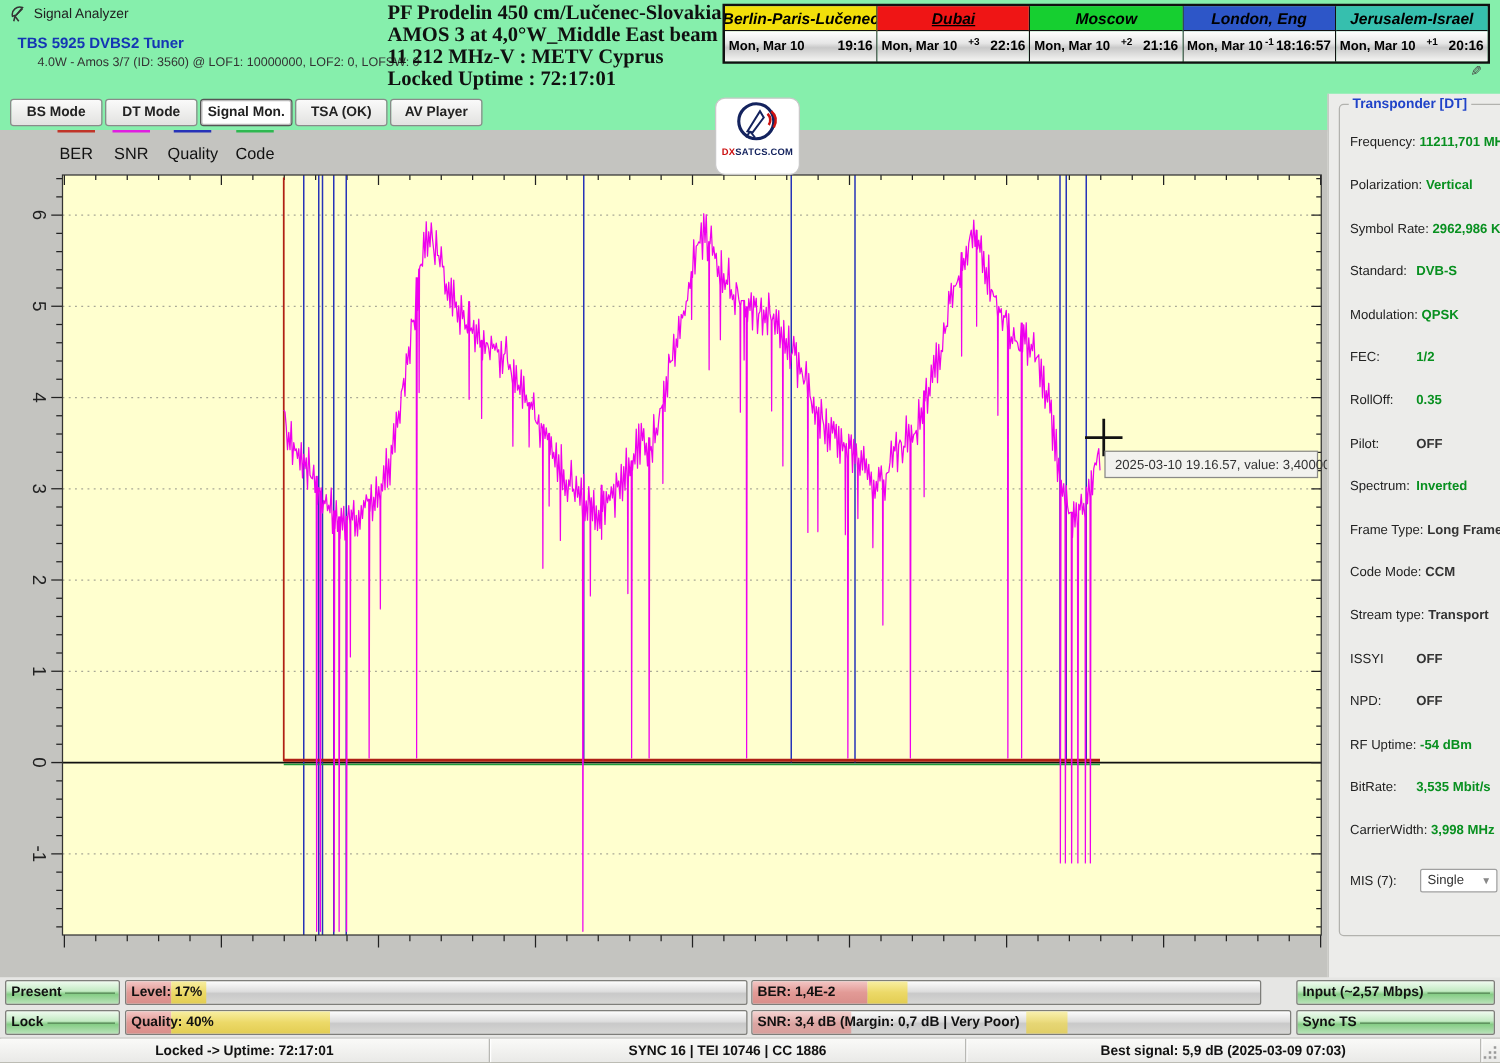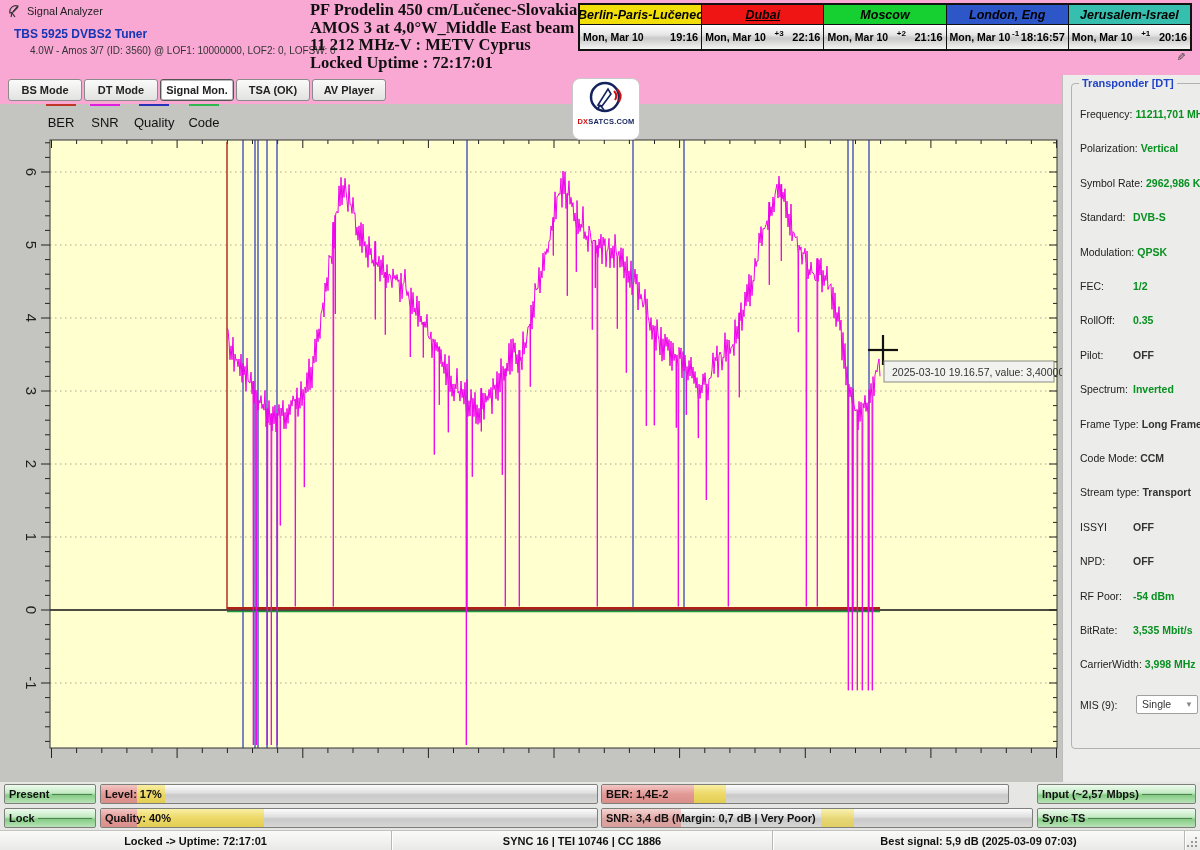--- a/index.html
+++ b/index.html
@@ -1,19 +1,19 @@
 <!DOCTYPE html>
 <html><head>
 <meta charset="utf-8">
 <style>
   html,body{margin:0;padding:0;background:#888;}
   #app{position:relative;width:1200px;height:850px;background:#ececea;overflow:hidden;
        font-family:"Liberation Sans",sans-serif;-webkit-font-smoothing:antialiased;}
   
-  #header{position:absolute;left:0;top:0;width:1200px;height:104px;background:#f9a8d4;border-bottom:1px solid #d6d6d2;}
+  #header{position:absolute;left:0;top:0;width:1200px;height:104px;background:#86efac;border-bottom:1px solid #d6d6d2;}
   #titlebar{position:absolute;left:8px;top:4px;display:flex;align-items:center;gap:5px;}
   #titlebar .t{font-size:11px;color:#222;}
   #tuner-name{position:absolute;left:14px;top:27px;font-size:12px;font-weight:bold;color:#1436b4;}
   #tuner-details{position:absolute;left:30px;top:45px;font-size:10px;color:#333;}
   #annotation{position:absolute;left:310px;top:1px;font-family:"Liberation Serif",serif;font-size:16.5px;line-height:17.5px;font-weight:600;color:#101010;}
   
   #clocks{position:absolute;left:578px;top:3px;width:614px;height:48px;display:flex;border:2px solid #111;box-sizing:border-box;}
   .clock{flex:1;border-right:1px solid #111;display:flex;flex-direction:column;min-width:0;}
   .clock:last-child{border-right:none;}
   .clock-name{height:19px;border-bottom:1px solid #111;font-size:12.5px;font-weight:bold;font-style:italic;
@@ -447,33 +447,33 @@
         </div>
         <div class="t-row" style="top: 434.8px;">
           <span class="lbl">ISSYI</span>
           <span class="val black">OFF</span>
         </div>
         <div class="t-row" style="top: 469.2px;">
           <span class="lbl">NPD:</span>
           <span class="val black">OFF</span>
         </div>
         <div class="t-row" style="top: 503.6px;">
-          <span class="lbl">RF Poor:</span>
+          <span class="lbl">RF Uptime:</span>
           <span class="val green">-54 dBm</span>
         </div>
         <div class="t-row" style="top: 538px;">
           <span class="lbl">BitRate:</span>
           <span class="val green">3,535 Mbit/s</span>
         </div>
         <div class="t-row" style="top: 572.4px;">
           <span class="lbl">CarrierWidth:</span>
           <span class="val green">3,998 MHz</span>
         </div>
         <div class="t-row" style="top: 612.8px;">
-          <span class="lbl">MIS (9):</span>
+          <span class="lbl">MIS (7):</span>
           <div id="mis-select" style="top: -2px;">
             <span>Single</span>
             <span class="chev">▼</span>
           </div>
         </div>
       </div>
   </div>
 
   <div id="meters">
       <div class="meter green" style="left: 4px; top: 2px; width: 92px;">

